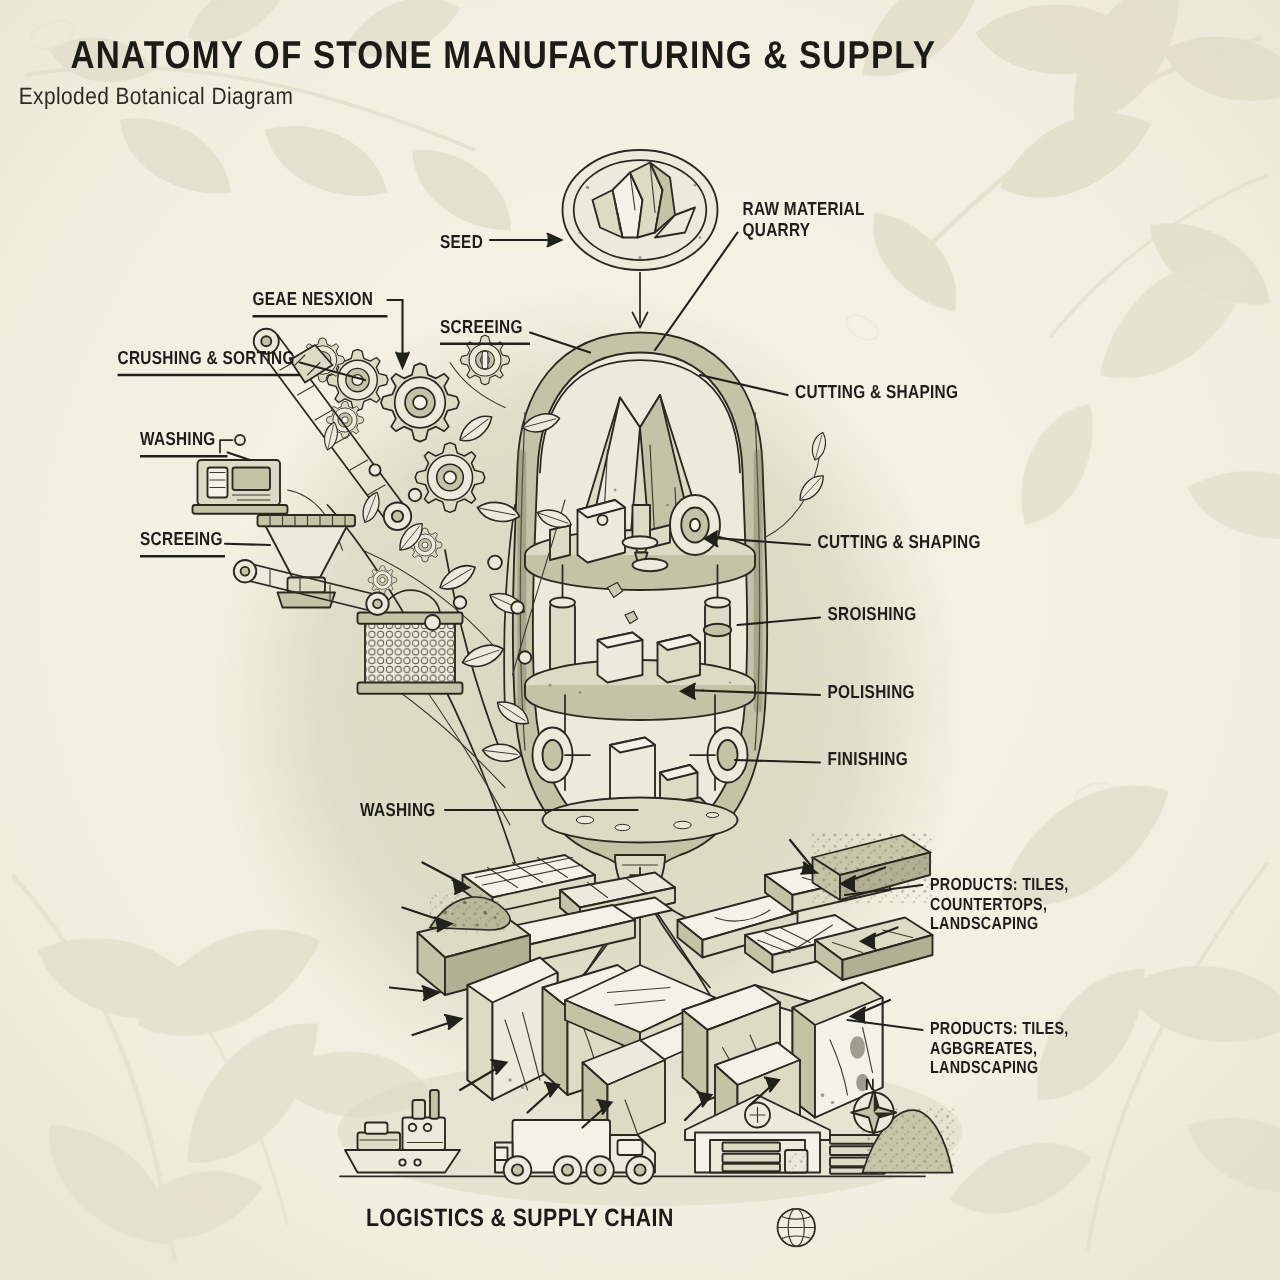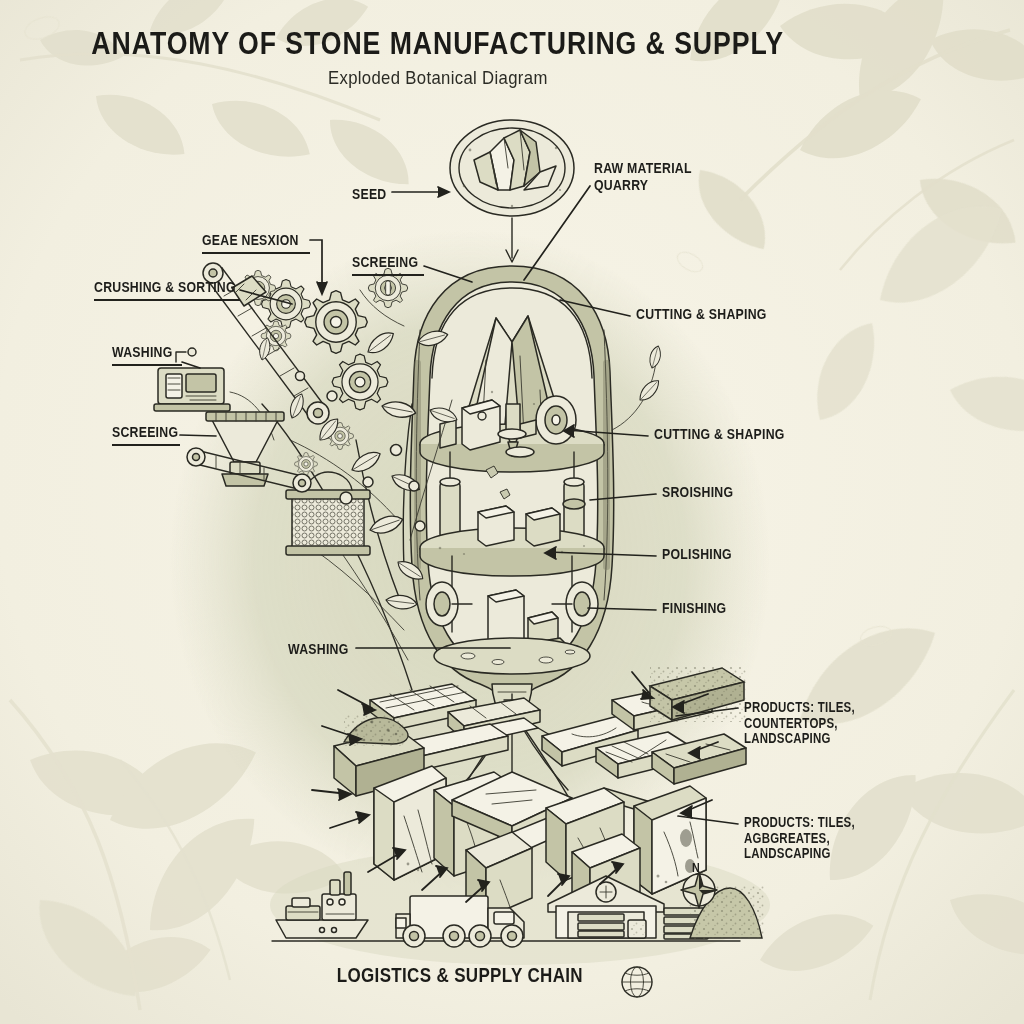--- a/index.html
+++ b/index.html
@@ -33,21 +33,20 @@
     line-height: 1.12;
     white-space: pre;
     text-transform: uppercase;
     transform: scaleX(0.82);
     transform-origin: left top;
   }
 
   #title-block {
     position: absolute;
     left: 0; top: 26px; width: 876px;
-    text-align: center;
     z-index: 6;
   }
   #title-main {
     color: #1b1b18;
     font-size: 31px;
     font-weight: 700;
     letter-spacing: 0.035em;
     transform: scaleX(0.86);
     display: inline-block;
     font-family: "Liberation Sans", sans-serif;
@@ -59,21 +58,21 @@
     letter-spacing: 0.02em;
     margin-top: 5px;
     transform: scaleX(0.88);
     display: inline-block;
     font-family: "Liberation Sans", sans-serif;
   }
   #footer-block {
     position: absolute;
     left: 0; top: 964px; width: 876px;
     text-align: center; z-index: 6;
-    display: flex; align-items: center; justify-content: center; gap: 11px; padding-left: 44px;
+    display: flex; align-items: center; justify-content: center; gap: 11px;
   }
   #footer-text {
     color: #1b1b18; font-size: 20px; font-weight: 700;
     letter-spacing: 0.02em; transform: scaleX(0.85);
     display: inline-block;
     font-family: "Liberation Sans", sans-serif;
   }
   .underline-rule {
     position: absolute;
     background: #22221d; height: 1.6px;

